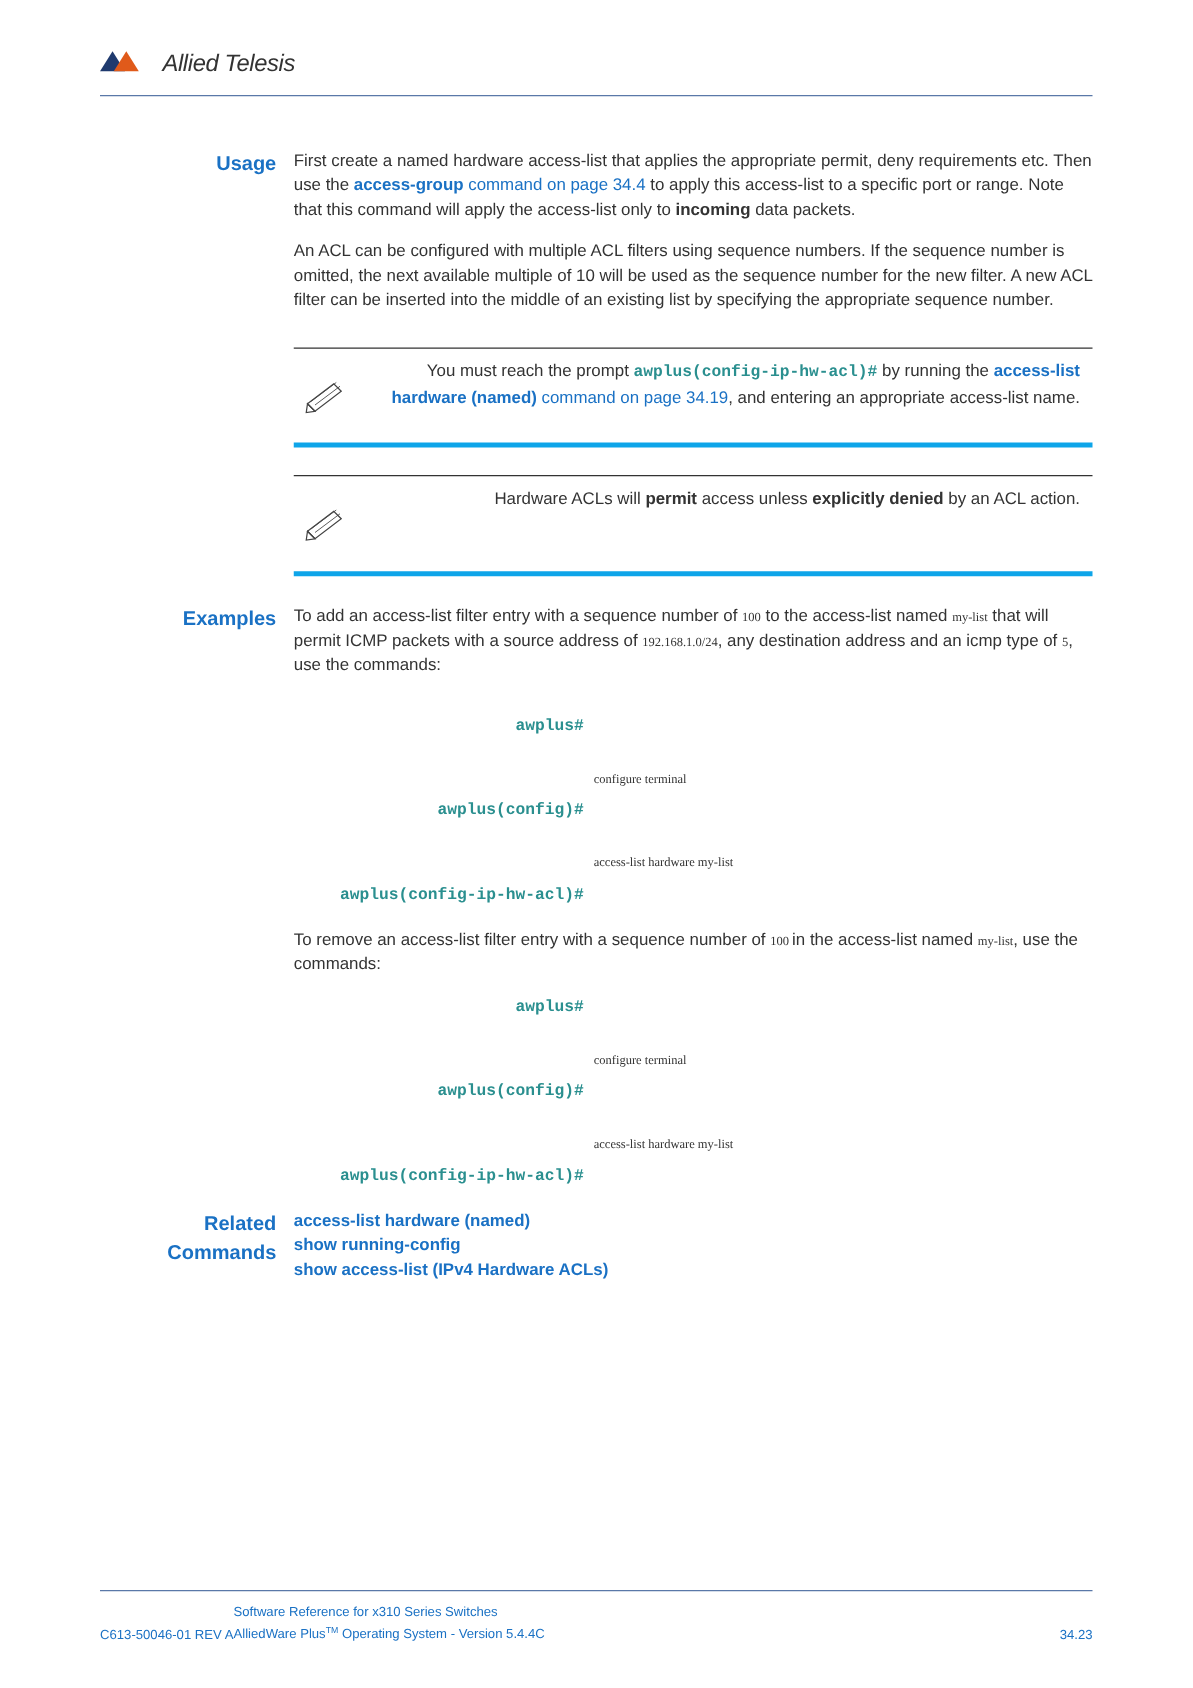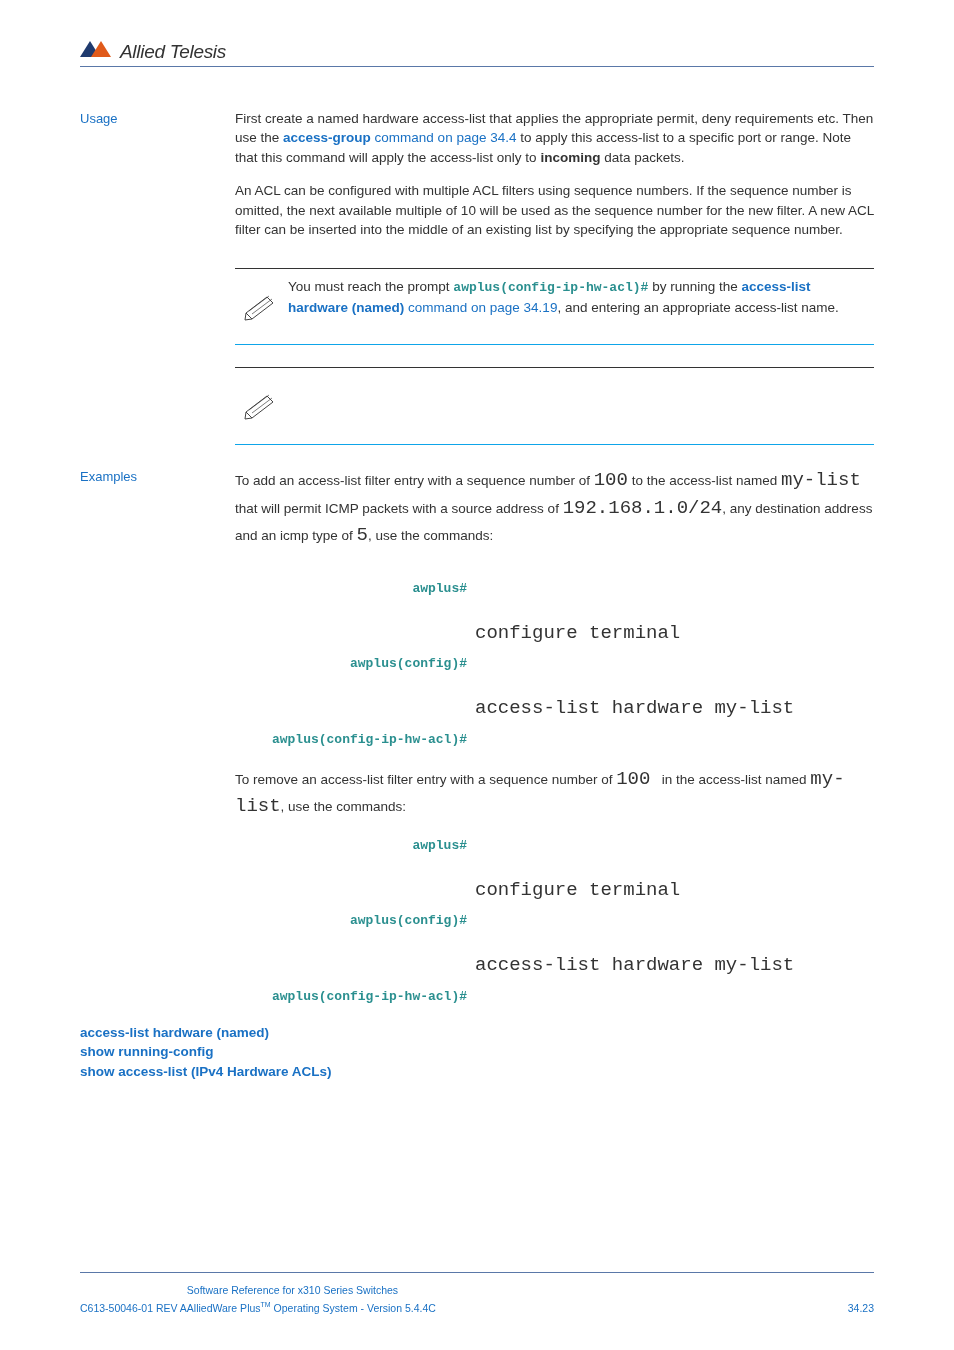--- a/index.html
+++ b/index.html
@@ -12,65 +12,67 @@
     color: #333;
     font-size: 13.5px;
     line-height: 1.45;
   }
   .page {
     padding: 38px 80px 0 80px;
   }
   .logo-row {
     display: flex;
     align-items: center;
-    gap: 6px;
-    margin-bottom: 0;
+    gap: 16px;
+    margin-bottom: 10px;
   }
   .logo-tri {
     display: inline-block;
   }
   .logo-text {
     font-size: 19px;
     font-weight: 400;
     color: #333;
     font-style: italic;
     letter-spacing: -0.3px;
   }
   .top-rule { border: none; border-top: 1px solid #5a78a8; margin-bottom: 42px; }
   .section {
     display: flex;
     margin-bottom: 14px;
   }
   .label-col {
     flex: 0 0 155px;
+    text-align: right;
     padding-right: 14px;
     color: #1a71c4;
-    font-weight: 400;
-    font-size: 13px;
+    font-weight: 700;
+    font-size: 16px;
     padding-top: 1px;
   }
   .body-col {
     flex: 1;
     color: #333;
   }
   .para { margin-bottom: 14px; }
   .bold { font-weight: 700; }
   .link { color: #1a71c4; font-weight: 700; }
-  .mono { font-family: Liberation Mono, monospace; font-size: 19px; }
+  .mono { font-family: Liberation Serif, serif; font-size: 10px; }
   .mono-teal { font-family: "Courier New", monospace; font-size: 13px; color: #2a8f8f; font-weight: 700; }
 
   .note-box {
     margin-left: 155px;
     margin-bottom: 22px;
     border-top: 1px solid #333;
-    border-bottom: 1px solid #0ea5e9;
+    border-bottom: 4px solid #0ea5e9;
     display: flex;
     padding: 8px 0 18px 0;
     align-items: flex-start;
     gap: 3px;
+    text-align: right;
   }
   .note-icon-col {
     flex: 0 0 50px;
     display: flex;
     justify-content: center;
     align-items: center;
     padding-top: 14px;
   }
   .note-text { flex: 1; padding-right: 10px; }
 
@@ -159,20 +161,23 @@
     <div class="note-icon-col">
       <span>
         <svg width="34" height="30" viewBox="0 0 34 30">
           <path d="M3 22 L24 6 L30 12 L9 28 Z" fill="none" stroke="#444" stroke-width="1"></path>
           <path d="M3 22 L9 28 L2 29 Z" fill="none" stroke="#444" stroke-width="1"></path>
           <line x1="6" y1="20" x2="26" y2="5" stroke="#444" stroke-width="0.7"></line>
           <line x1="9" y1="23" x2="29" y2="8" stroke="#444" stroke-width="0.7"></line>
         </svg>
       </span>
     </div>
+    <div class="note-text">
+      <span>Hardware ACLs will </span><span class="bold">permit</span><span> access unless </span><span class="bold">explicitly denied</span><span> by an ACL action.</span>
+    </div>
   </div>
 
   <div class="section">
     <div class="label-col">Examples</div>
     <div class="body-col">
       <p class="para">
         <span>To add an access-list filter entry with a sequence number of </span><span class="mono">100</span><span> to the access-list named </span><span class="mono">my-list</span><span> that will permit ICMP packets with a source address of </span><span class="mono">192.168.1.0/24</span><span>, any destination address and an icmp type of </span><span class="mono">5</span><span>, use the commands:</span>
       </p>
     </div>
   </div>
@@ -203,20 +208,21 @@
     <div class="cmd-row">
       <div class="cmd-prompt"><span class="mono-teal">awplus(config)#</span></div>
       <div class="cmd-cmd"><span class="mono">access-list hardware my-list</span></div>
     </div>
     <div class="cmd-row">
       <div class="cmd-prompt"><span class="mono-teal">awplus(config-ip-hw-acl)#</span></div>
     </div>
   </div>
 
   <div class="section">
+    <div class="label-col">Related Commands</div>
     <div class="body-col related-list">
       <div>access-list hardware (named)</div>
       <div>show running-config</div>
       <div>show access-list (IPv4 Hardware ACLs)</div>
     </div>
   </div>
 
 </div>
 
 <div class="footer">

